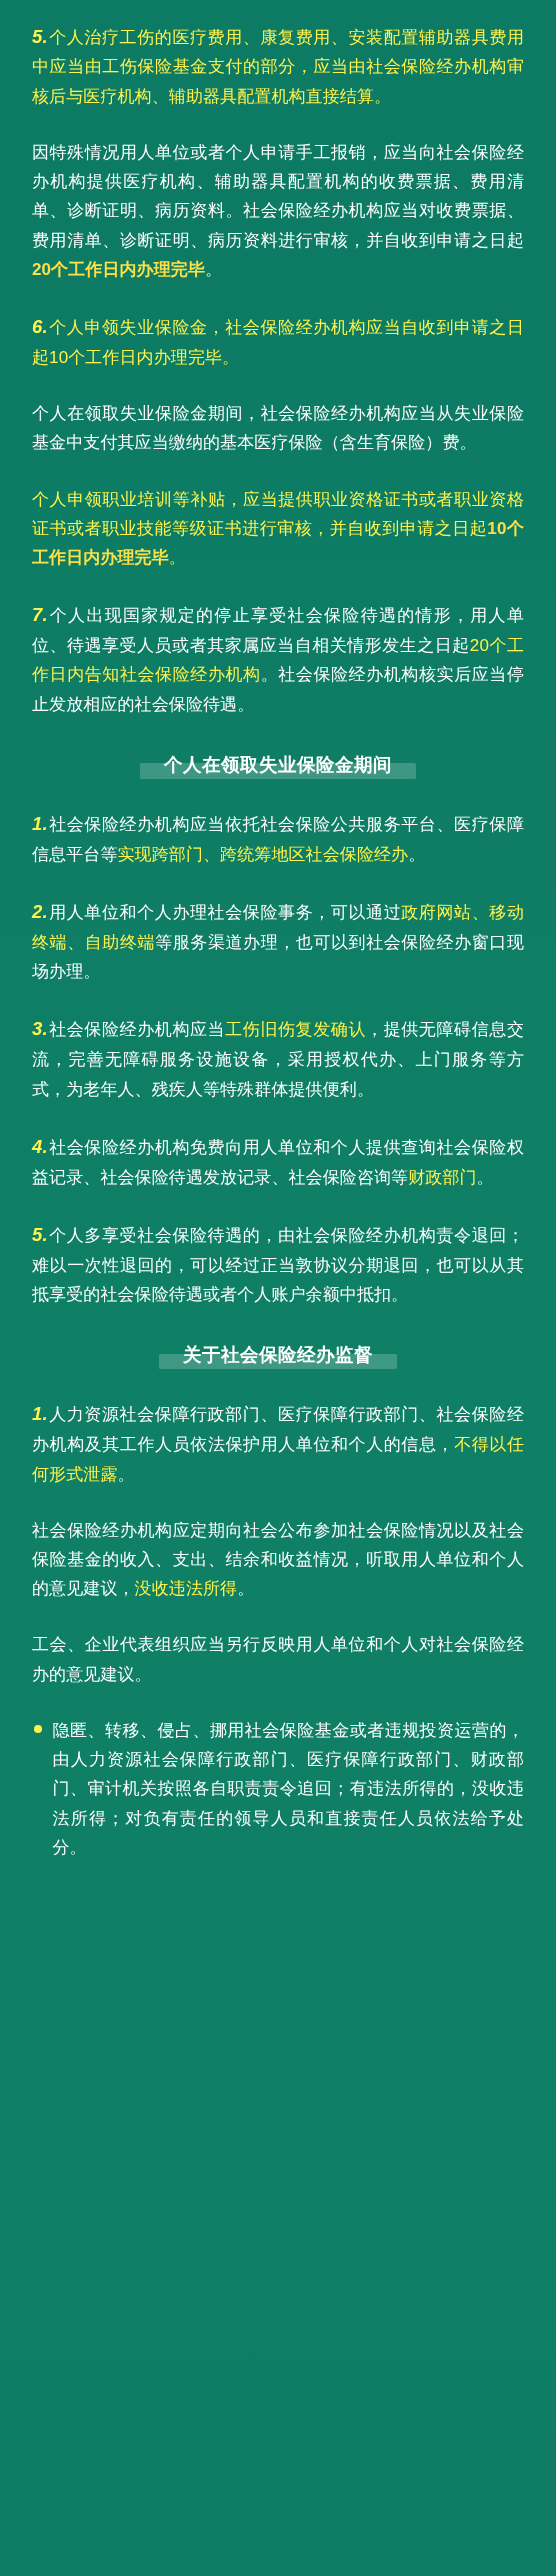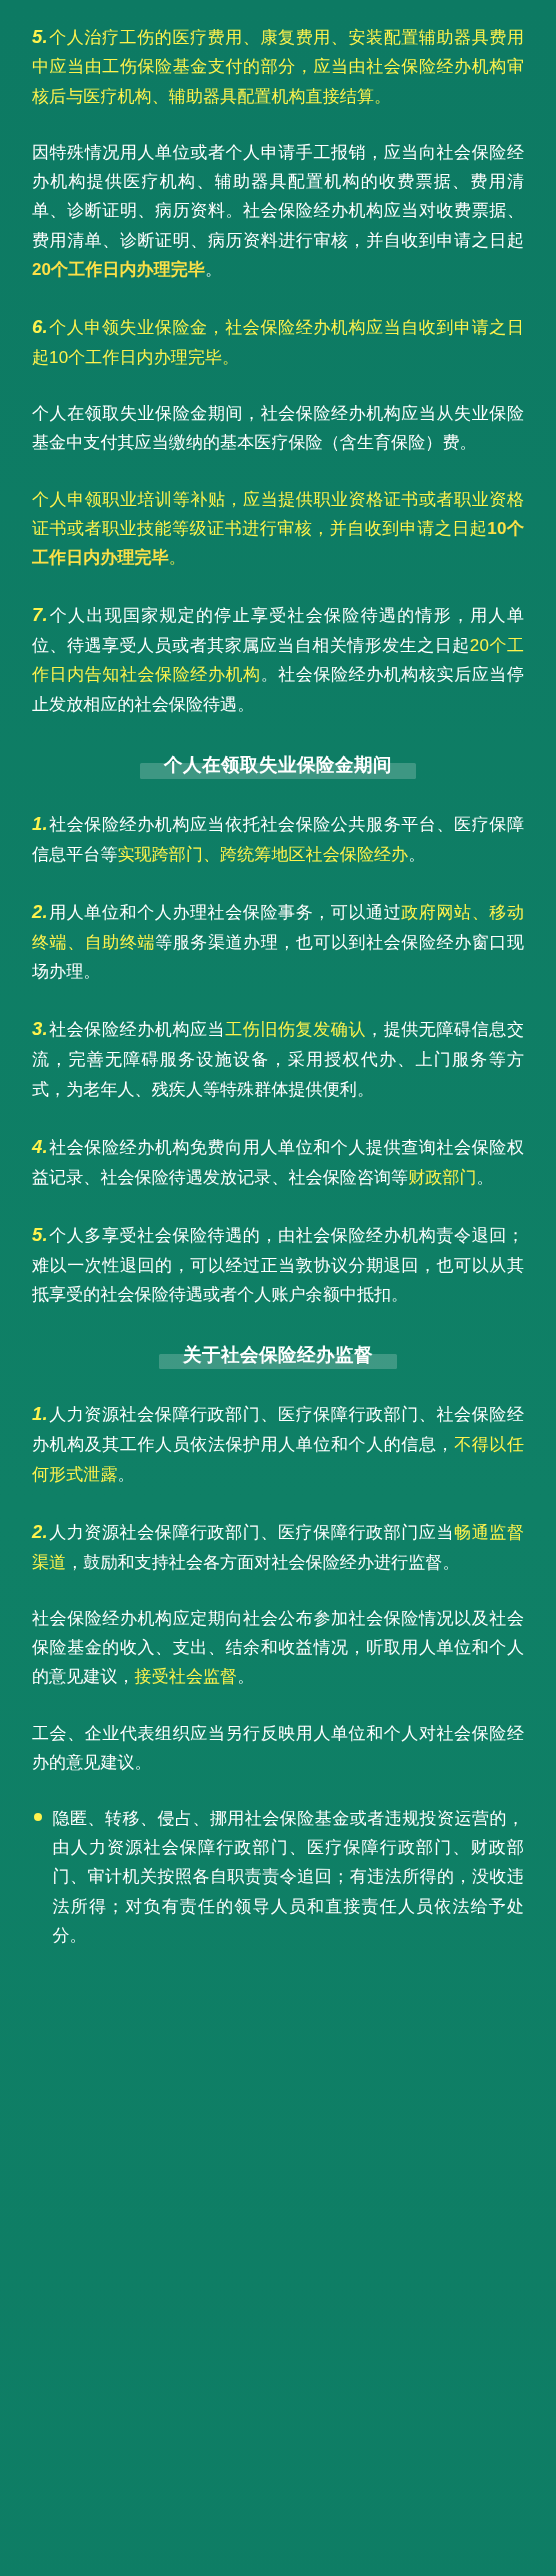--- a/index.html
+++ b/index.html
@@ -139,24 +139,21 @@
     <span class="num">5.</span><span>个人多享受社会保险待遇的，由社会保险经办机构责令退回；难以一次性退回的，可以经过正当敦协议分期退回，也可以从其抵享受的社会保险待遇或者个人账户余额中抵扣。</span>
   </p>
 
   <div class="section-head">
     <div class="bar"><span>关于社会保险经办监督</span></div>
   </div>
 
   <p class="para">
     <span class="num">1.</span><span>人力资源社会保障行政部门、医疗保障行政部门、社会保险经办机构及其工作人员依法保护用人单位和个人的信息，<span class="hl">不得以任何形式泄露</span>。</span>
   </p>
-  <p class="para">
-    <span class="num">2.</span><span>人力资源社会保障行政部门、医疗保障行政部门应当<span class="hl">畅通监督渠道</span>，鼓励和支持社会各方面对社会保险经办进行监督。</span>
-  </p>
-  <p class="para">社会保险经办机构应定期向社会公布参加社会保险情况以及社会保险基金的收入、支出、结余和收益情况，听取用人单位和个人的意见建议，<span class="hl">接受社会监督</span>。</p>
+  <p class="para">社会保险经办机构应定期向社会公布参加社会保险情况以及社会保险基金的收入、支出、结余和收益情况，听取用人单位和个人的意见建议，<span class="hl">没收违法所得</span>。</p>
   <p class="para">工会、企业代表组织应当另行反映用人单位和个人对社会保险经办的意见建议。</p>
 
 
   <ul class="bullets">
     <li>隐匿、转移、侵占、挪用社会保险基金或者违规投资运营的，由人力资源社会保障行政部门、医疗保障行政部门、财政部门、审计机关按照各自职责责令追回；有违法所得的，没收违法所得；对负有责任的领导人员和直接责任人员依法给予处分。</li>
   </ul>
 
   <div class="spacer-bottom"></div>
 
 </div>

